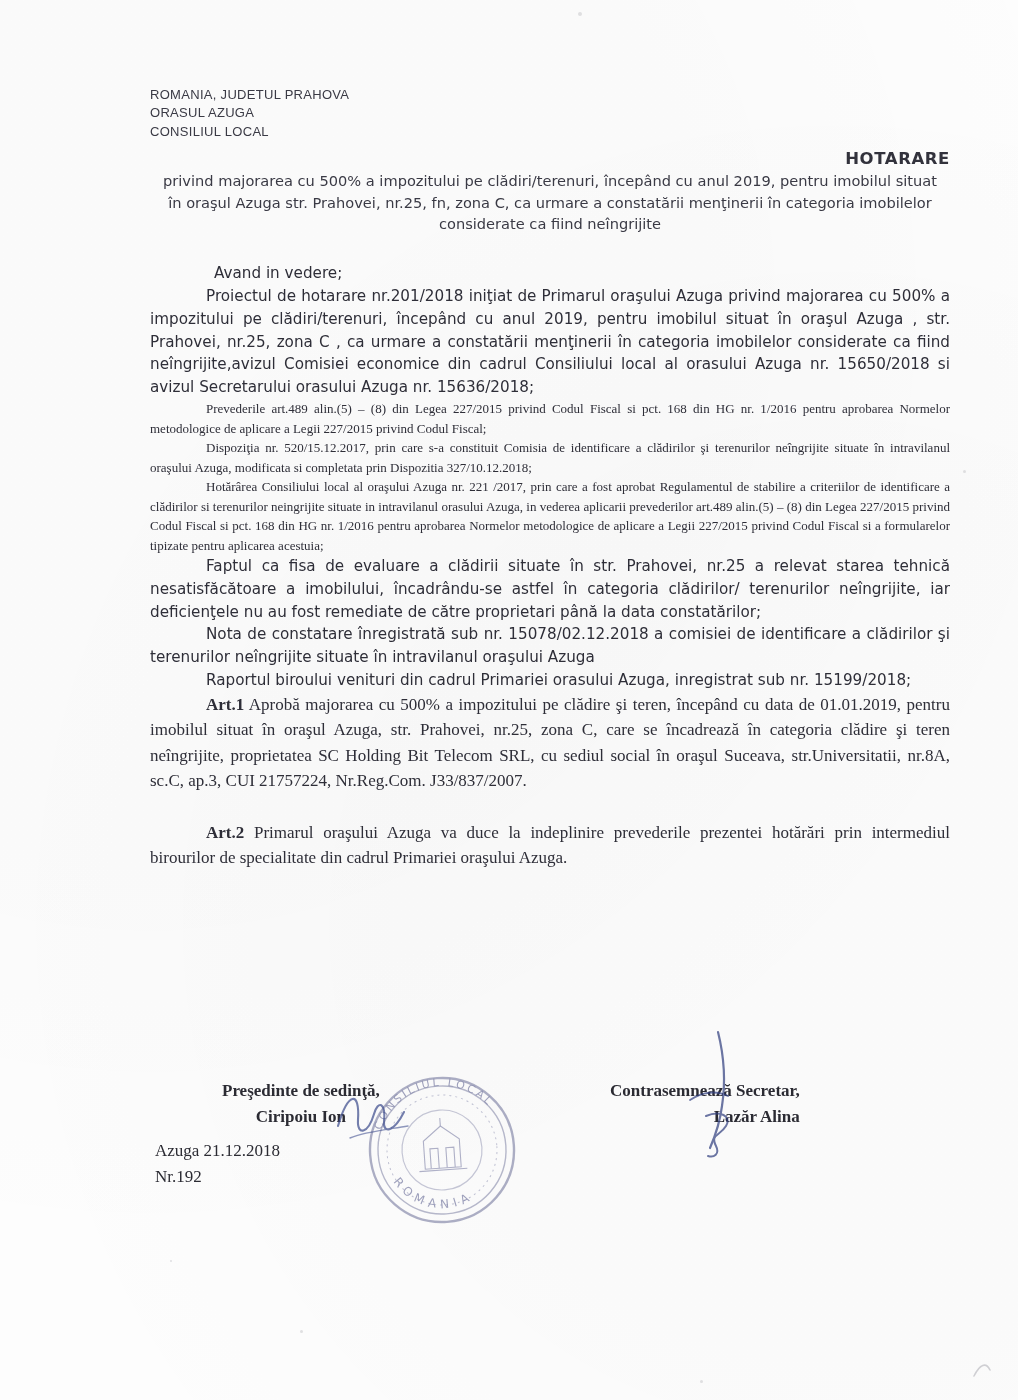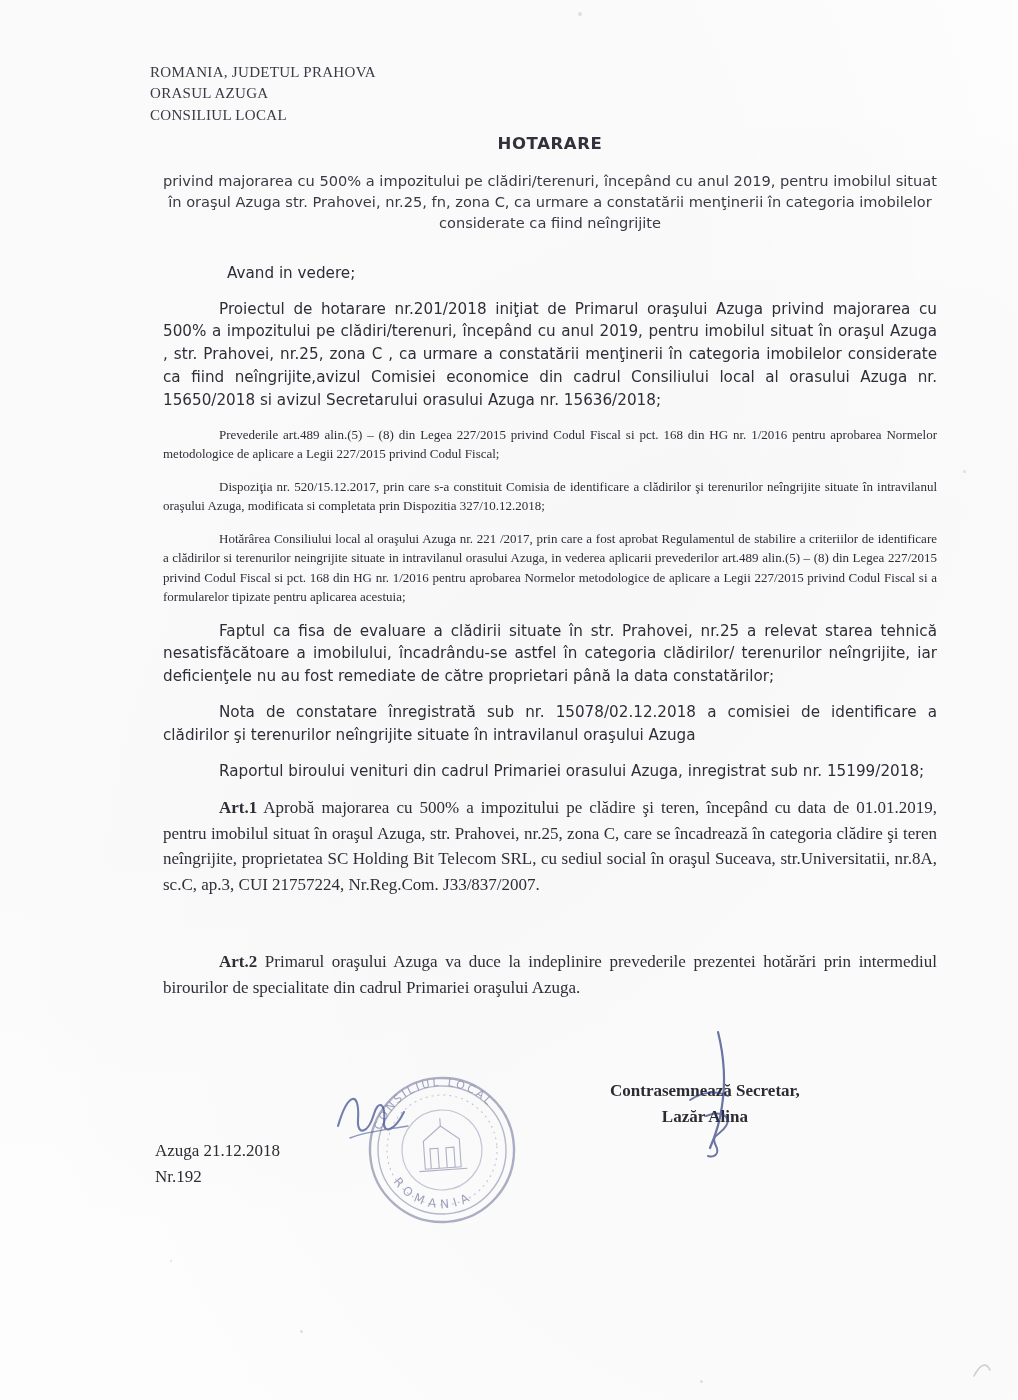--- a/index.html
+++ b/index.html
@@ -29,55 +29,56 @@
     border-radius: 50%;
     opacity: .55;
   }
   .doc {
     position: absolute;
     left: 150px;
     top: 62px;
     width: 800px;
   }
   .letterhead {
-    font-family: Liberation Serif, serif;
-    font-size: 15px;
+    font-family: Liberation Sans, sans-serif;
+    font-size: 13px;
     line-height: 1.42;
     letter-spacing: .3px;
     color: #3a3a45;
+    margin-top: 24px;
   }
   .letterhead div { white-space: nowrap; }
   .title-main {
-    text-align: center;
+    text-align: right;
     font-weight: bold;
     font-size: 16.5px;
     font-family: "DejaVu Sans", sans-serif;
     letter-spacing: .6px;
     margin-top: 8px;
-    margin-bottom: 17px;
+    margin-bottom: 2px;
     color: #32323c;
   }
   .subtitle {
     font-family: "DejaVu Sans", sans-serif;
     font-size: 14.6px;
     line-height: 1.46;
     text-align: center;
     color: #3a3a45;
     margin-bottom: 2px;
   }
   .subtitle .l1 { display: block; text-align: justify; text-align-last: center; }
   .body-block {
     margin-top: 22px;
     font-size: 16.5px;
     line-height: 1.5;
     text-align: justify;
     color: #2e2e38;
   }
   .body-block p {
-    margin: 13px;
+    margin: 0;
     text-indent: 56px;
   }
   .sans { font-family: "DejaVu Sans", sans-serif; font-size: 15.2px; }
   .serifp { font-family: "Liberation Serif", serif; font-size: 13px; }
   .bold { font-weight: bold; }
   .adopta {
     font-family: "Liberation Serif", serif;
     font-weight: bold;
     font-size: 17px;
     text-indent: 56px;
@@ -114,21 +115,21 @@
     text-align: center;
     font-family: "Liberation Serif", serif;
     font-weight: bold;
     font-size: 17px;
     line-height: 1.5;
   }
   .sig-right {
     position: absolute;
     left: 460px;
     top: 0;
-    text-align: center;
+    text-align: right;
     font-family: "Liberation Serif", serif;
     font-weight: bold;
     font-size: 17px;
     line-height: 1.5;
   }
   .footer-left {
     position: absolute;
     left: 155px;
     top: 1138px;
     font-family: "Liberation Serif", serif;
@@ -212,20 +213,24 @@
 
       <p class="art"><span class="bold">Art.1</span><span> Aprobă majorarea cu 500% a impozitului pe clădire şi teren, începând cu data de 01.01.2019, pentru imobilul situat în oraşul Azuga, str. Prahovei, nr.25,  zona C, care se încadrează în categoria clădire şi teren neîngrijite,  proprietatea SC Holding Bit Telecom SRL, cu sediul social în oraşul Suceava, str.Universitatii, nr.8A, sc.C, ap.3, CUI 21757224, Nr.Reg.Com. J33/837/2007.</span></p>
 
       <div class="gap"></div>
 
       <p class="art"><span class="bold">Art.2</span><span> Primarul oraşului Azuga va duce la indeplinire prevederile prezentei hotărări prin intermediul birourilor de specialitate din cadrul Primariei oraşului Azuga.</span></p>
     </div>
   </div>
 
   <div class="signatures">
+    <div class="sig-left">
+      <div>Preşedinte de sedinţă,</div>
+      <div>Ciripoiu Ion</div>
+    </div>
     <div class="sig-right">
       <div>Contrasemnează  Secretar,</div>
       <div>Lazăr Alina</div>
     </div>
   </div>
 
   <div class="footer-left">
     <div>Azuga 21.12.2018</div>
     <div>Nr.192</div>
   </div>

